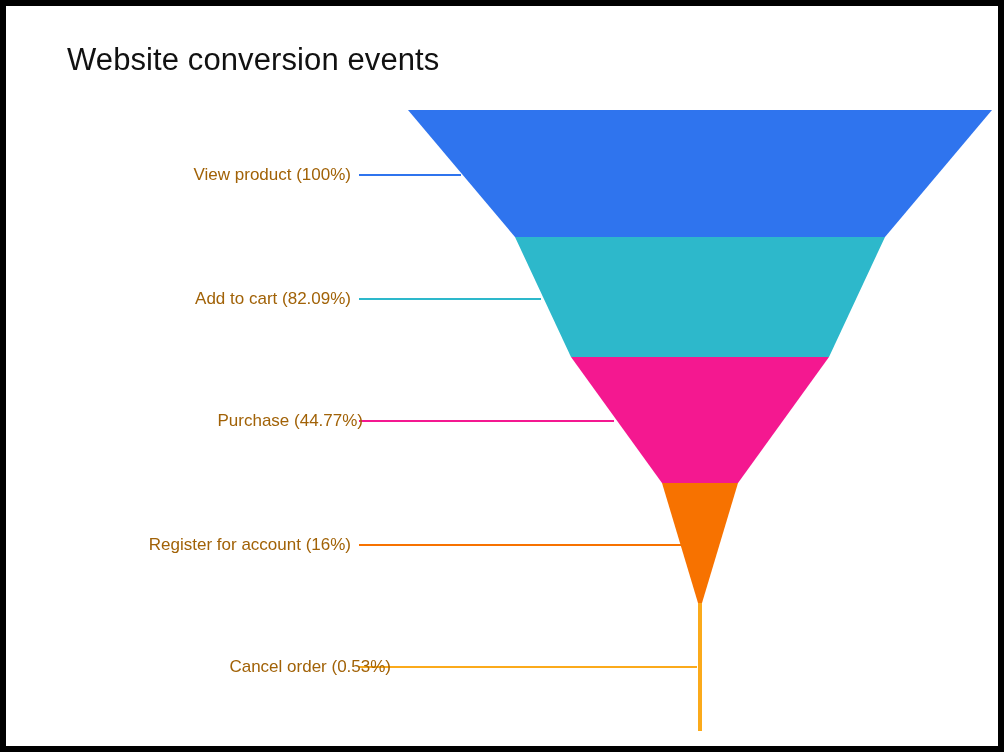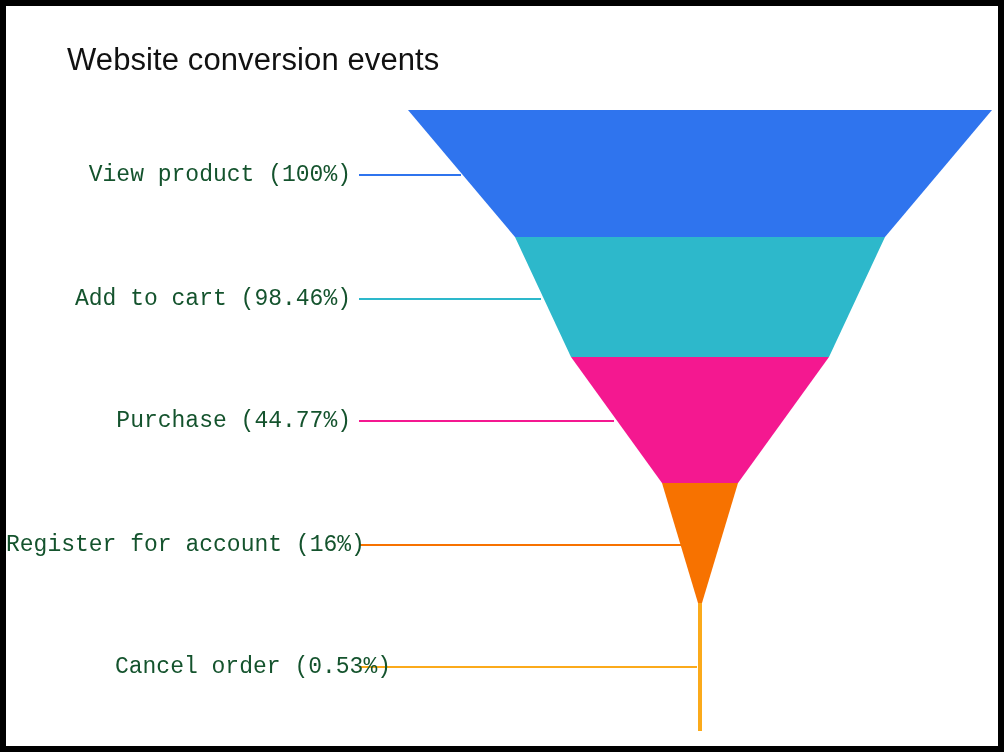--- a/index.html
+++ b/index.html
@@ -36,27 +36,26 @@
   #funnel-svg {
     position: absolute;
     left: 0;
     top: 0;
     width: 1004px;
     height: 752px;
     display: block;
   }
   .funnel-label {
     position: absolute;
-    font-size: 23px;
+    font-size: 17px;
     line-height: 22px;
-    color: #14532d;
+    color: #a16207;
     white-space: nowrap;
     text-align: right;
     transform: translateY(-50%);
-    font-family: Liberation Mono, monospace;
   }
 </style>
 </head>
 <body>
 
 <div id="chart-root">
 
   <div id="chart-title">Website conversion events</div>
 
   <svg id="funnel-svg" viewBox="0 0 1004 752" preserveAspectRatio="none">
@@ -71,19 +70,19 @@
         <line x1="353" x2="455" y1="169" y2="169" stroke="#2f74ee" stroke-width="2"></line>
         <line x1="353" x2="535" y1="293" y2="293" stroke="#2db8cb" stroke-width="2"></line>
         <line x1="353" x2="608" y1="415" y2="415" stroke="#f41890" stroke-width="2"></line>
         <line x1="353" x2="680" y1="539" y2="539" stroke="#f77200" stroke-width="2"></line>
         <line x1="353" x2="691" y1="661" y2="661" stroke="#fbaa1b" stroke-width="2"></line>
       </g>
   </svg>
 
   <div id="label-layer">
       <div class="funnel-label" style="top: 169px; left: 0px; width: 345px;">View product (100%)</div>
-      <div class="funnel-label" style="top: 293px; left: 0px; width: 345px;">Add to cart (98.46%)</div>
-      <div class="funnel-label" style="top: 415px; left: 0px; width: 345px;">Purchase (44.77%)</div>
+      <div class="funnel-label" style="top: 293px; left: 0px; width: 345px;">Add to cart (82.09%)</div>
+      <div class="funnel-label" style="top: 415px; left: 12px; width: 345px;">Purchase (44.77%)</div>
       <div class="funnel-label" style="top: 539px; left: 0px; width: 345px;">Register for account (16%)</div>
       <div class="funnel-label" style="top: 661px; left: 0px; width: 345px; padding-left: 40px;">Cancel order (0.53%)</div>
     </div>
 
 </div>
 
 </body></html>

